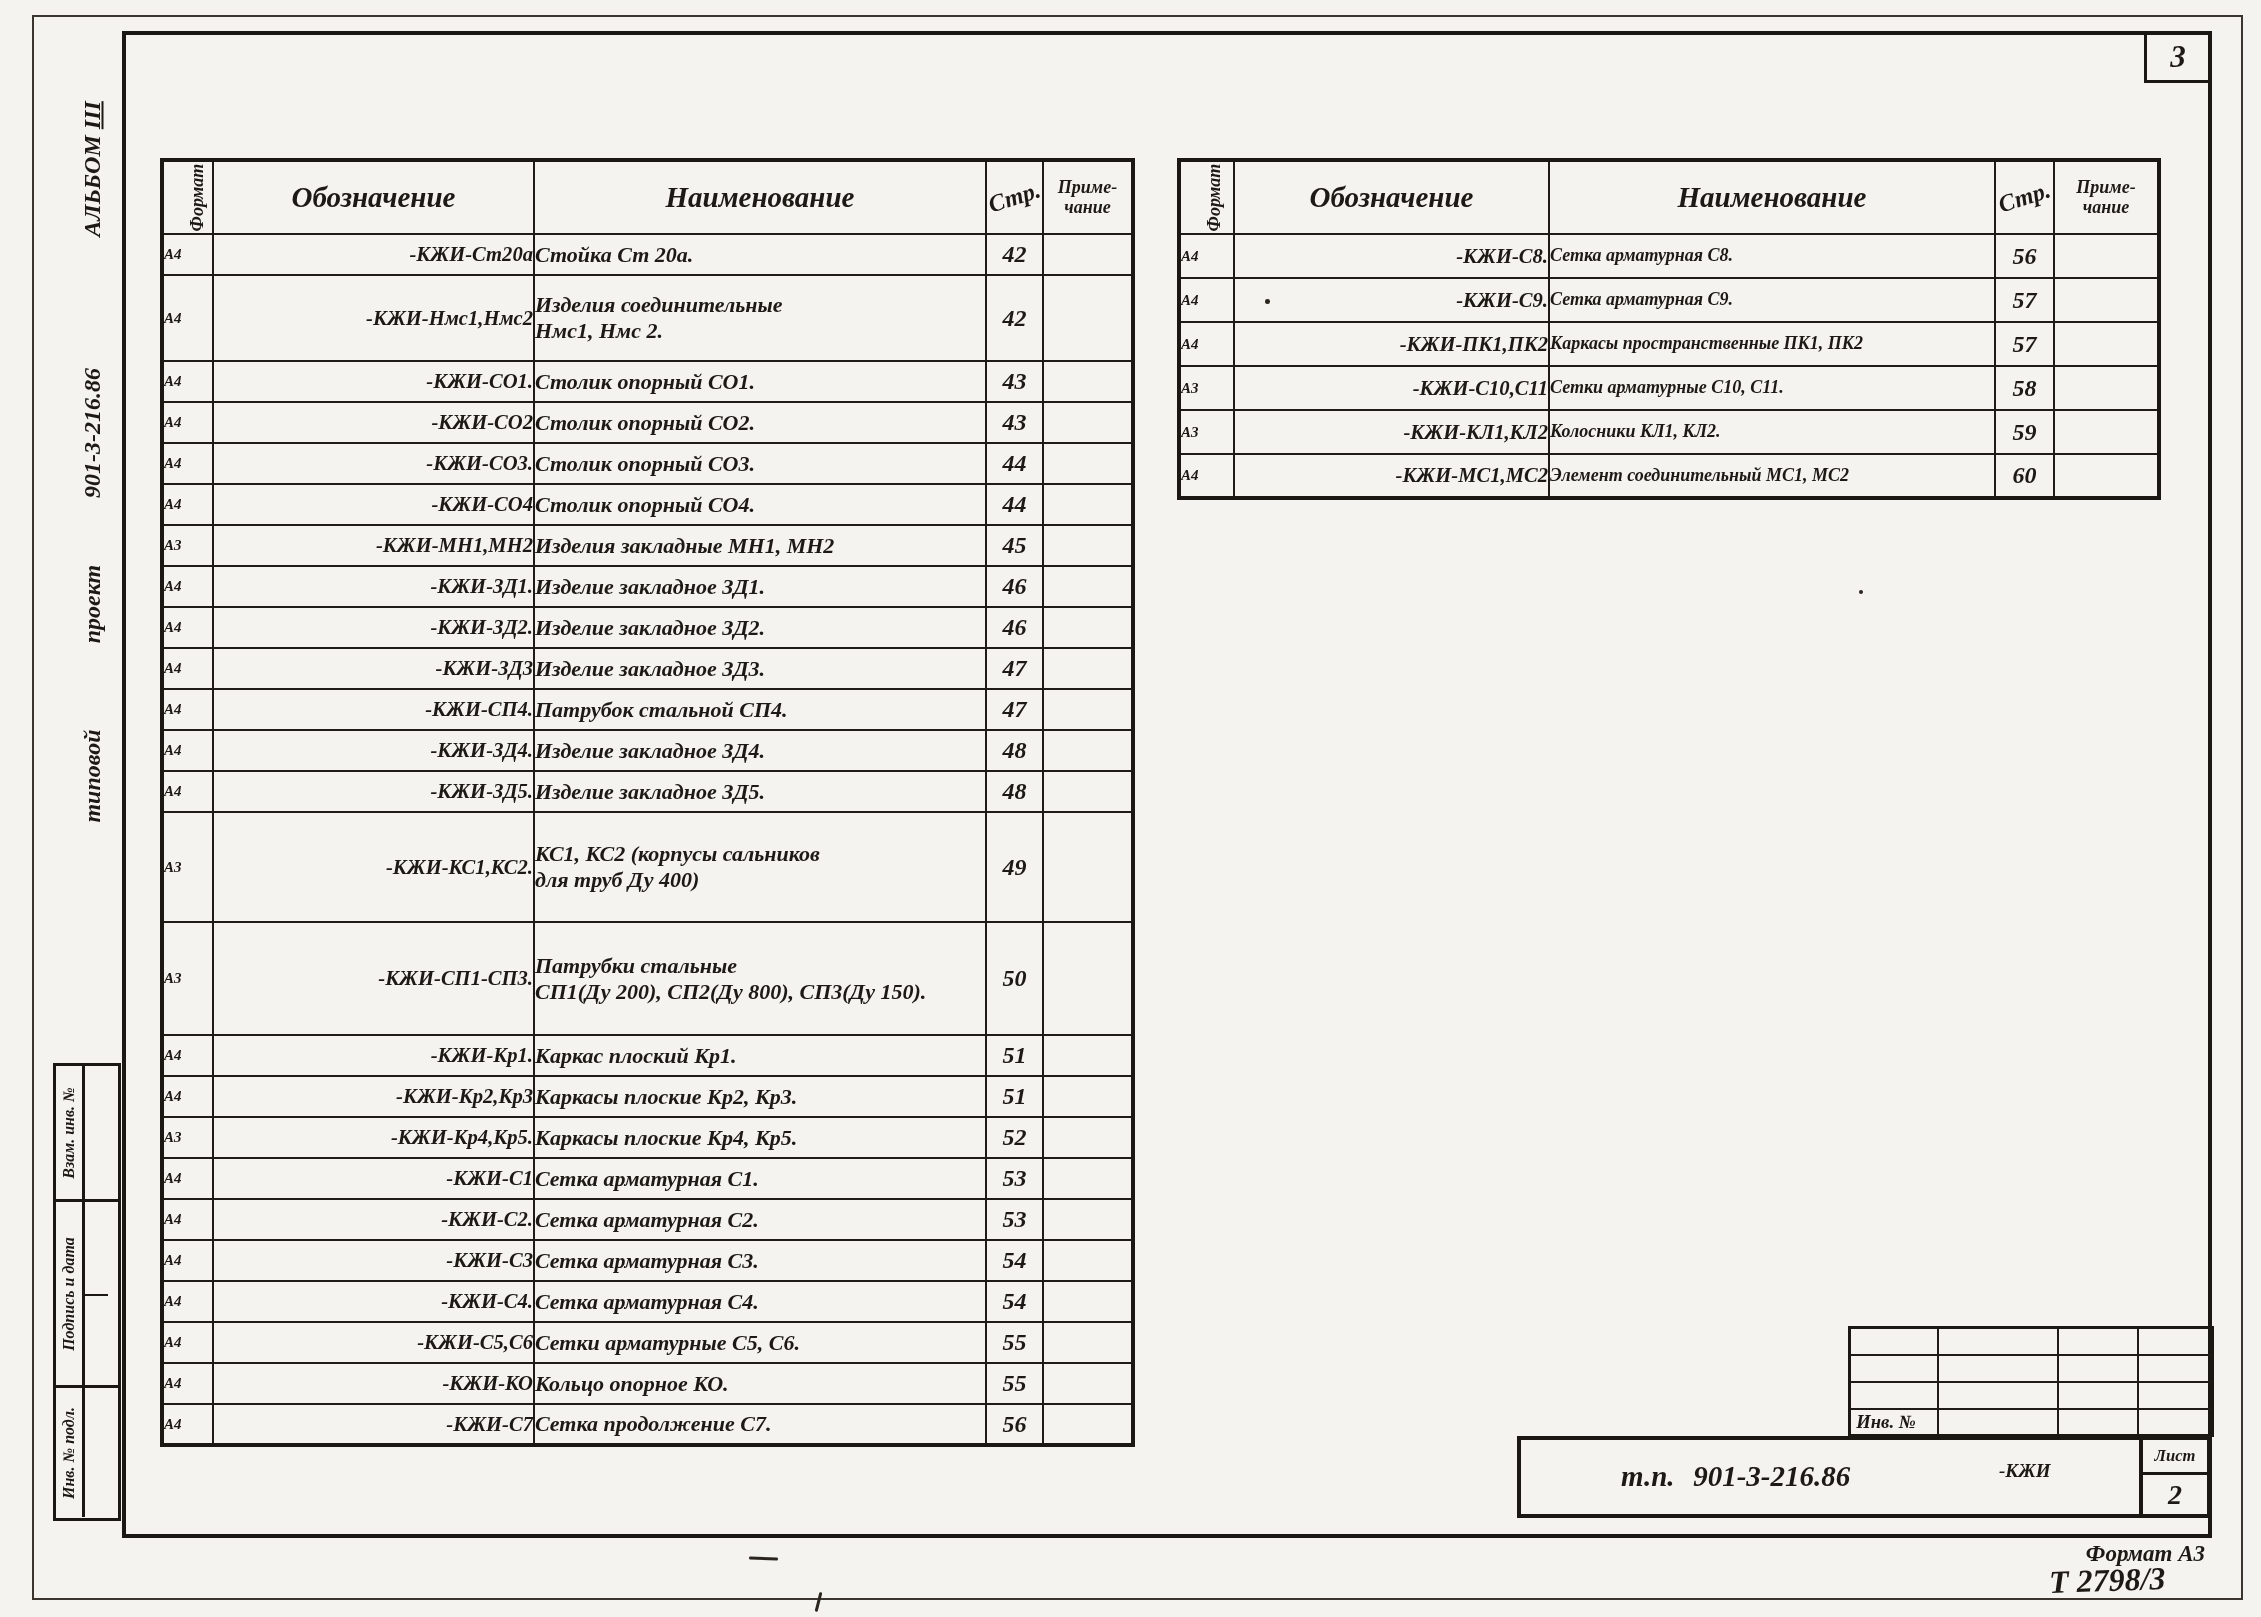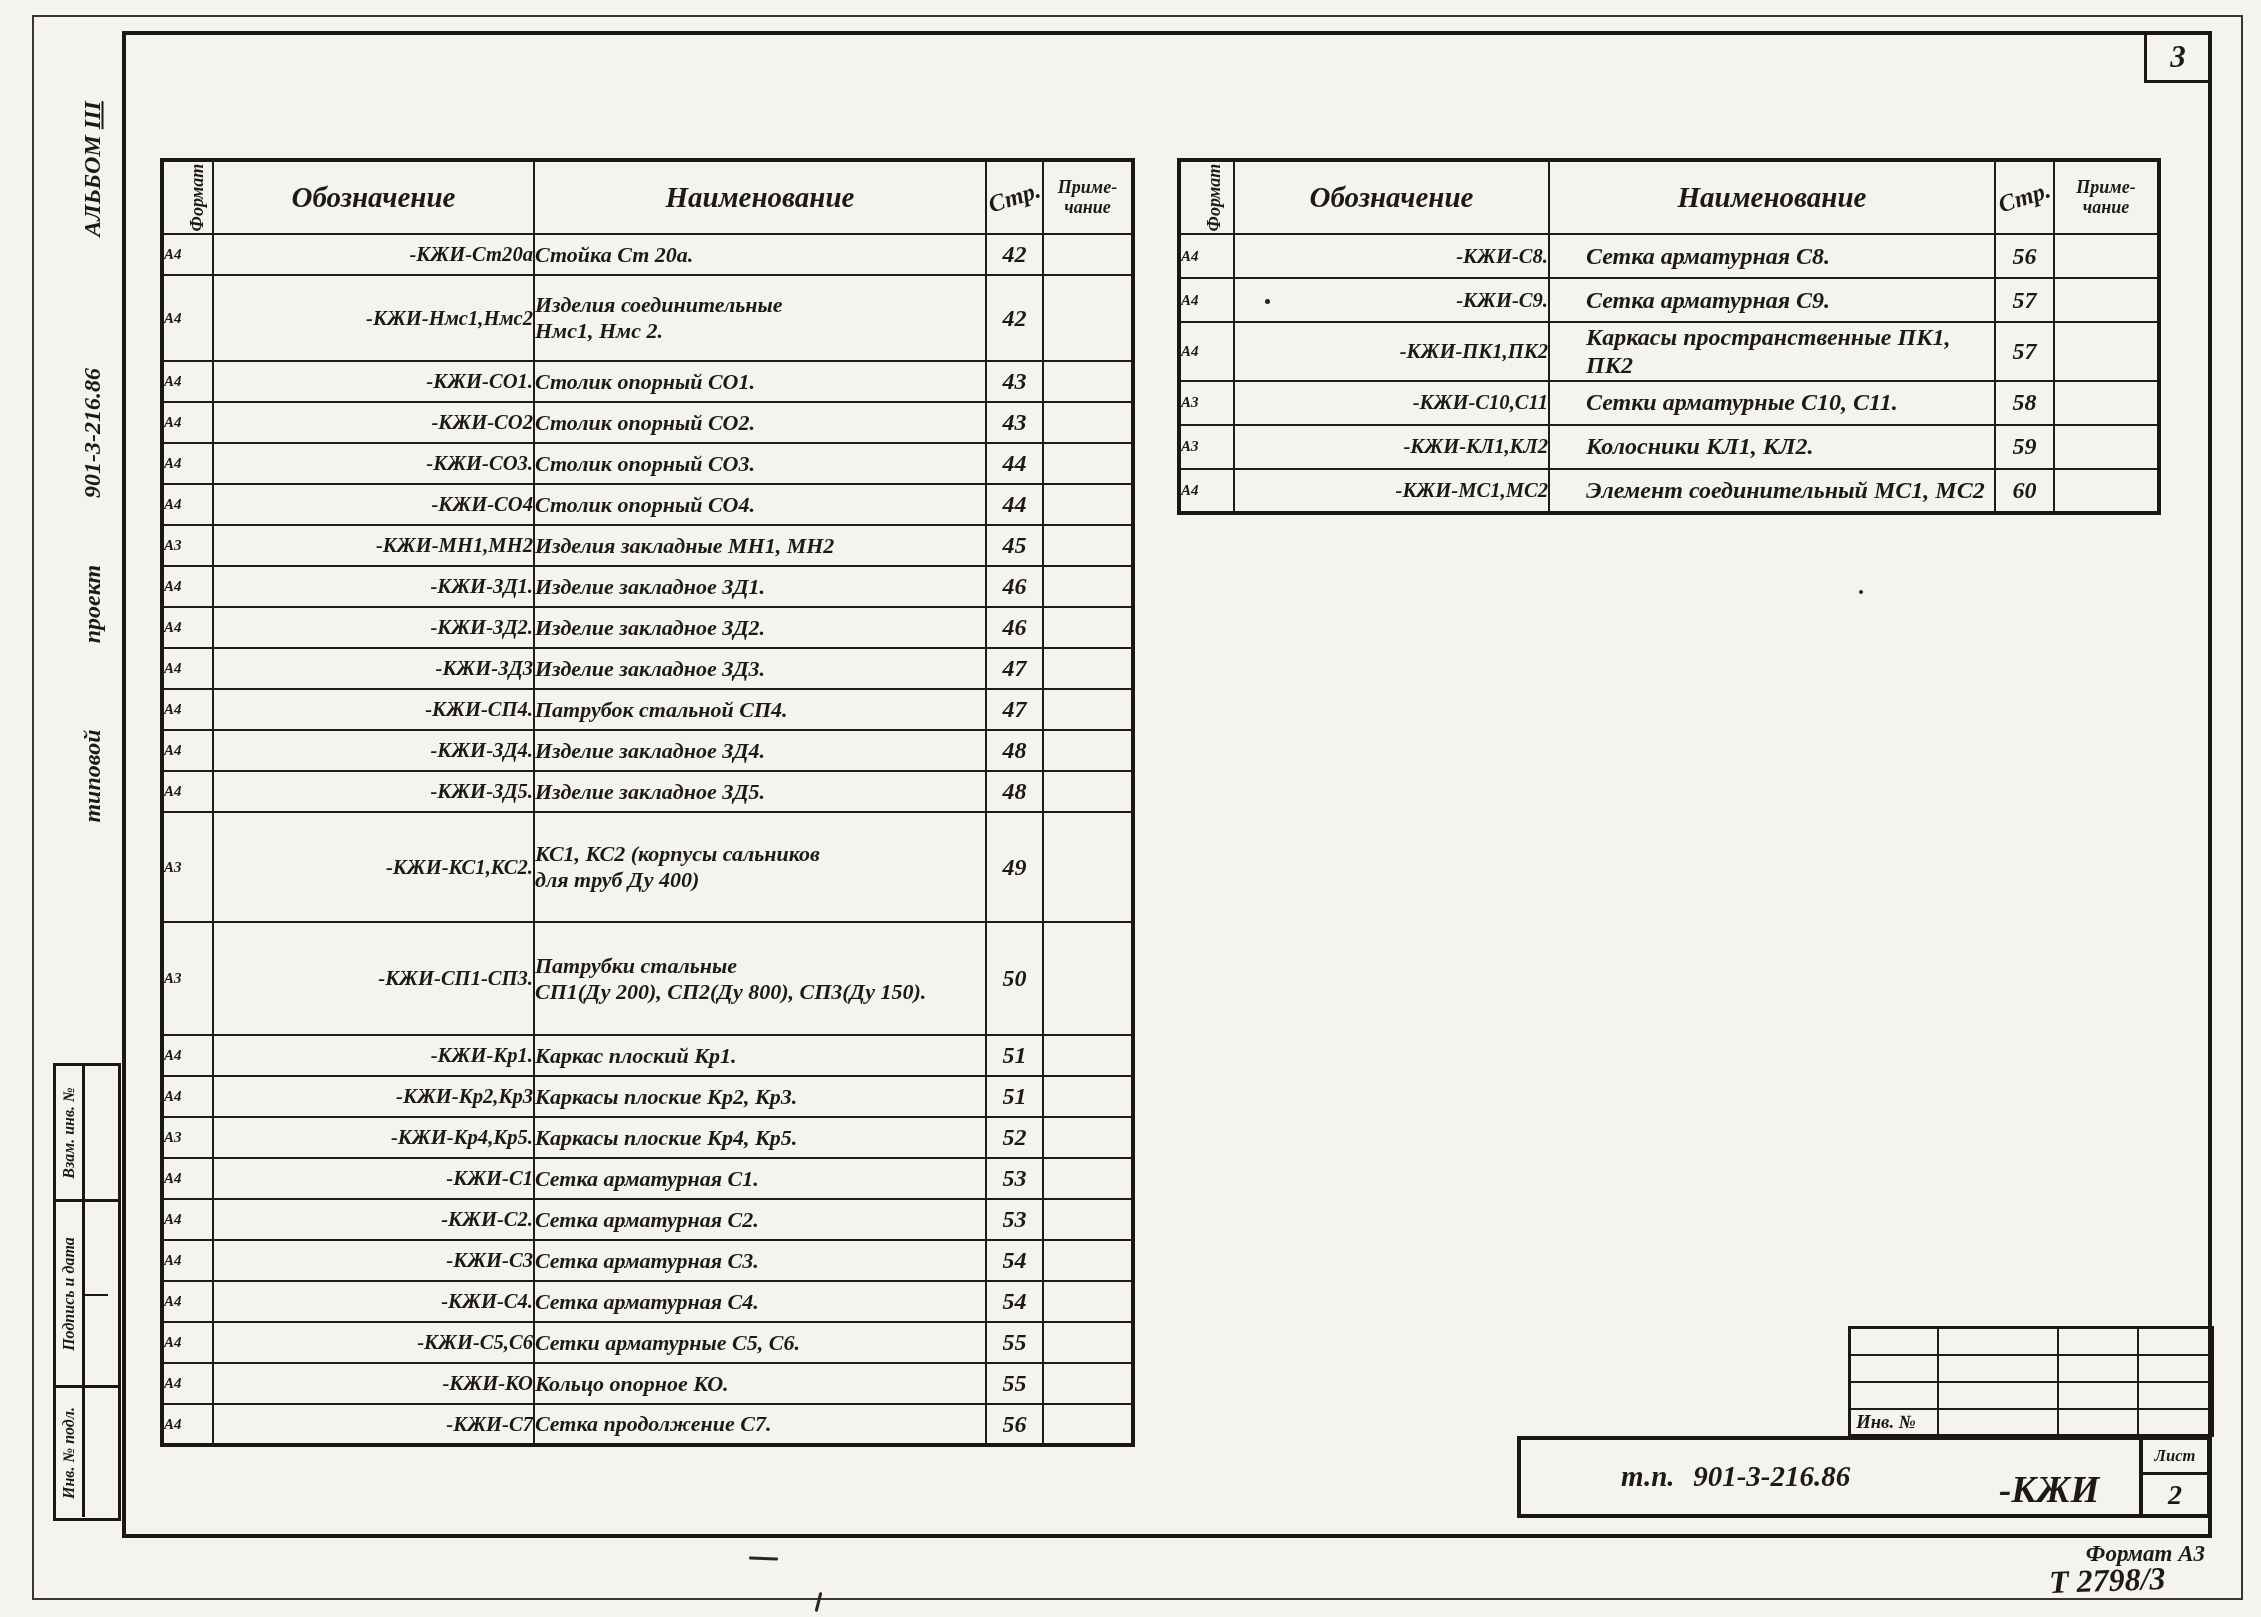--- a/index.html
+++ b/index.html
@@ -61,21 +61,21 @@
   td.c-nam { text-align:left; padding-left:9.3px; font-size:22px; font-style:italic; font-weight:bold; white-space:pre-line; line-height:1.18; }
   td.c-pag { text-align:center; font-size:24px; font-style:italic; font-weight:bold;margin-top:11px; }
   td.c-not { }
   #left-table  { left:160px; top:158px; width:972px; }
   #right-table { left:1177px; top:158px; width:980px; }
   #left-table tbody tr { height:41px; }
   #left-table tbody tr:nth-child(2)  { height:86px; }
   #left-table tbody tr:nth-child(14) { height:110px; }
   #left-table tbody tr:nth-child(15) { height:113px; }
   #right-table tbody tr { height:44px; }
-  #right-table td.c-nam { font-size:24px;padding-left:36px; }
+  #right-table td.c-nam { font-size:18px; }
 
   
   .vlabel {
     position:absolute; white-space:nowrap;
     transform:translate(-50%,-50%) rotate(-90deg);
     font-size:24px;
   }
   .vlabel .underlined { text-decoration:underline; }
 
   
@@ -107,21 +107,21 @@
     border-collapse:collapse; table-layout:fixed; border:3.3px solid #1b1813;
   }
   table.tb-grid td { border:2.7px solid #1f1c17; box-sizing:border-box; padding:0 0 0 5.3px; font-size:18.6px; }
   table.tb-grid tr { height:27px; }
   .tb-bar {
     position:absolute; left:1517px; top:1436px; width:694px; height:82px;
     border:4px solid #1b1813; box-sizing:border-box;
   }
   .tb-doc { position:absolute; left:100px; top:20px; font-size:29px; white-space:nowrap; }
   .tb-doc .num { margin-left:18.6px; }
-  .tb-suffix { position:absolute; left:478px; top:28px; font-size:37px; }
+  .tb-suffix { position:absolute; left:478px; top:20px; font-size:19px; }
   .tb-list {
     position:absolute; right:0; top:0; width:68px; height:100%;
     border-left:4px solid #1b1813; box-sizing:border-box;
     display:flex; flex-direction:column;
   }
   .tb-list-label {
     height:32px; border-bottom:3.3px solid #1b1813;
     display:flex; align-items:center; justify-content:center; font-size:16.6px;
   }
   .tb-list-num { flex:1; display:flex; align-items:center; justify-content:center; font-size:28px; }

